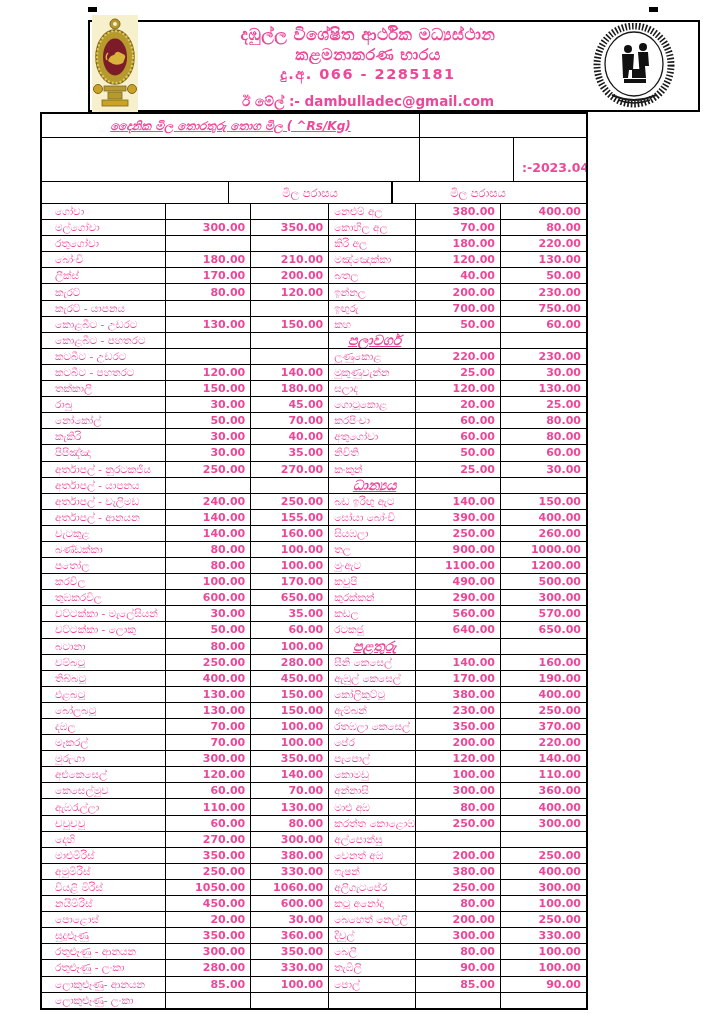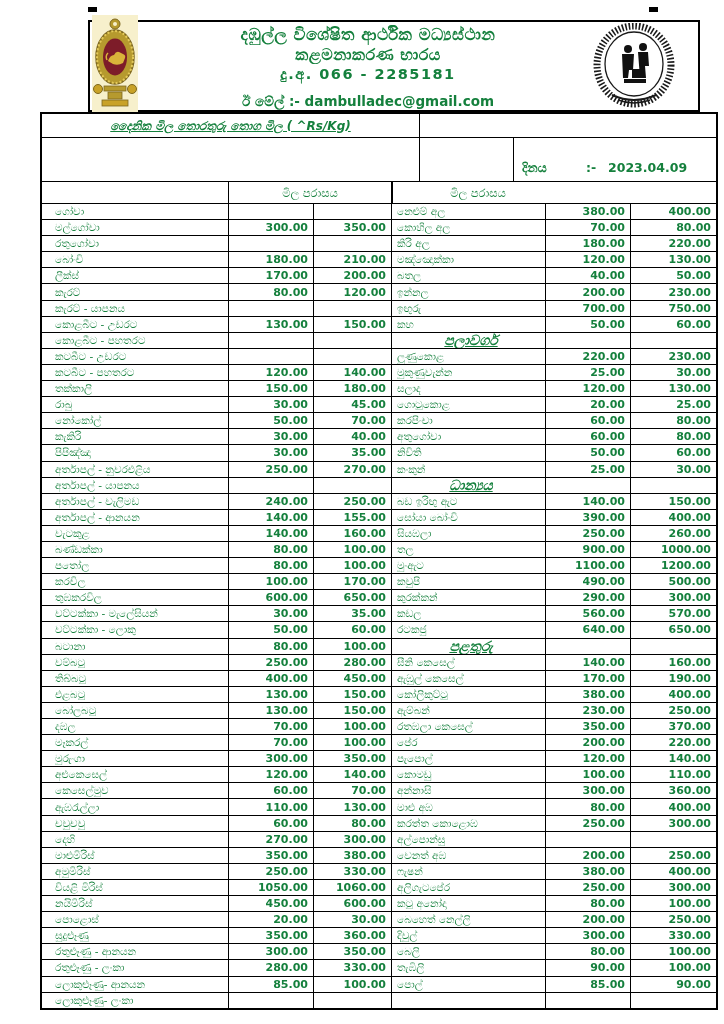--- a/index.html
+++ b/index.html
@@ -1,32 +1,32 @@
 <!DOCTYPE html>
 <html><head>
 <meta charset="utf-8">
 <style>
   html,body{margin:0;padding:0;background:#e8e8e8;}
   .page{position:relative;width:724px;height:1024px;background:#ffffff;margin:0 auto;
-        font-family:"DejaVu Sans","Liberation Sans",sans-serif;color:#15803d;overflow:hidden;}
+        font-family:"DejaVu Sans","Liberation Sans",sans-serif;color:#ec4899;overflow:hidden;}
   .tick{position:absolute;background:#000;}
 
   
   .letterhead{position:absolute;left:88px;top:20px;width:612px;height:92px;
               border:2.5px solid #000;box-sizing:border-box;background:#fff;}
   .emblem{position:absolute;left:2px;top:-7px;width:46px;height:97px;background:#f7f0cc;}
   .seal{position:absolute;right:22px;top:1px;width:84px;height:86px;}
   .lh-text{position:absolute;left:64px;right:116px;top:3px;text-align:center;}
   .org1{font-size:16.5px;font-weight:bold;letter-spacing:.5px;line-height:20px;white-space:nowrap;overflow:hidden;}
   .org2{font-size:16px;font-weight:bold;letter-spacing:.5px;line-height:19px;white-space:nowrap;overflow:hidden;}
   .phone{font-size:14.5px;font-weight:bold;letter-spacing:1.5px;line-height:20px;white-space:nowrap;overflow:hidden;}
   .email{font-size:13.5px;font-weight:bold;line-height:18px;white-space:nowrap;overflow:hidden;margin-top:8px;}
 
   
-  .doc-table{position:absolute;left:40px;top:112px;width:678px;height:898px;
+  .doc-table{position:absolute;left:40px;top:112px;width:548px;height:898px;
              border:2px solid #000;box-sizing:border-box;display:flex;flex-direction:column;background:#fff;}
   .title-row{height:23px;min-height:23px;display:flex;border-bottom:1.5px solid #000;}
   .title-cell{width:378px;border-right:1.5px solid #000;box-sizing:border-box;
               display:flex;align-items:center;justify-content:center;overflow:hidden;}
   .title-text{font-size:12px;font-weight:bold;font-style:italic;text-decoration:underline;white-space:nowrap;}
   .title-rest{flex:1;}
 
   .date-row{height:43px;min-height:43px;display:flex;border-bottom:1.5px solid #000;}
   .date-sp1{width:378px;border-right:1.5px solid #000;box-sizing:border-box;}
   .date-sp2{width:94px;border-right:1.5px solid #000;box-sizing:border-box;}
@@ -226,21 +226,21 @@
             <div class="cell name">කැකිරි</div>
             <div class="cell price p1">30.00</div>
             <div class="cell price p2">40.00</div>
           </div>
           <div class="trow">
             <div class="cell name">පිපිඤ්ඤා</div>
             <div class="cell price p1">30.00</div>
             <div class="cell price p2">35.00</div>
           </div>
           <div class="trow">
-            <div class="cell name">අර්තාපල් - නුවරඑළිය</div>
+            <div class="cell name">අර්තාපල් - නුරටකජිය</div>
             <div class="cell price p1">250.00</div>
             <div class="cell price p2">270.00</div>
           </div>
           <div class="trow">
             <div class="cell name">අර්තාපල් - යාපනය</div>
             <div class="cell price p1"></div>
             <div class="cell price p2"></div>
           </div>
           <div class="trow">
             <div class="cell name">අර්තාපල් - වැලිමඩ</div>

